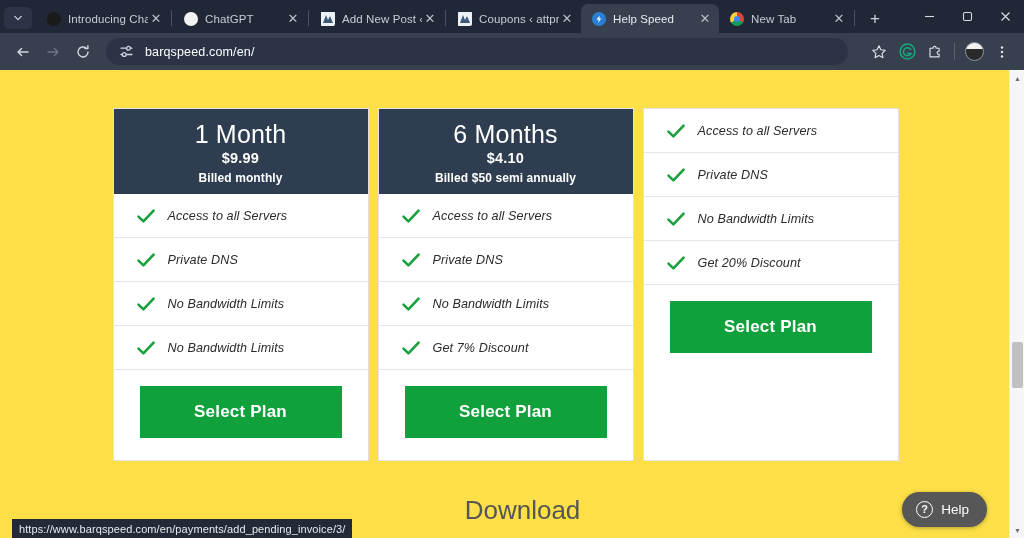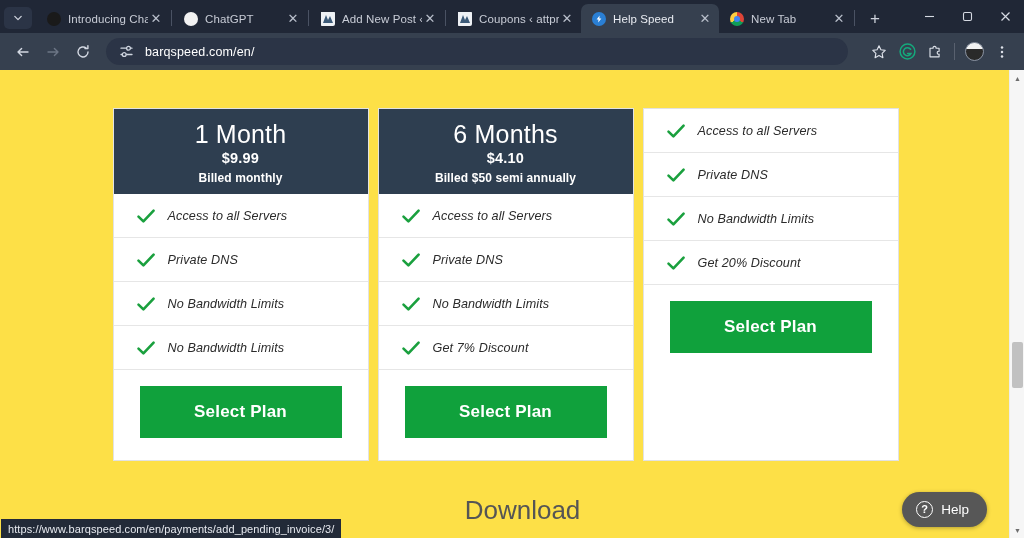--- a/index.html
+++ b/index.html
@@ -281,21 +281,21 @@
     border-radius: 50%;
     display:flex; align-items:center; justify-content:center;
     font-size: 11px; font-weight: 700; line-height:1;
     margin-right: 8px;
   }
   .help-bubble .hlabel { font-size: 13.5px; font-weight: 400; }
 
   
   .statusbar {
     position: absolute;
-    left: 1px; bottom: 0;
+    left: 12px; bottom: 0;
     height: 19px;
     background: #222a38;
     color: #e7eaf0;
     font-size: 11px;
     display: flex;
     align-items: center;
     padding: 0 7px;
     white-space: nowrap;
     letter-spacing: .1px;
   }

